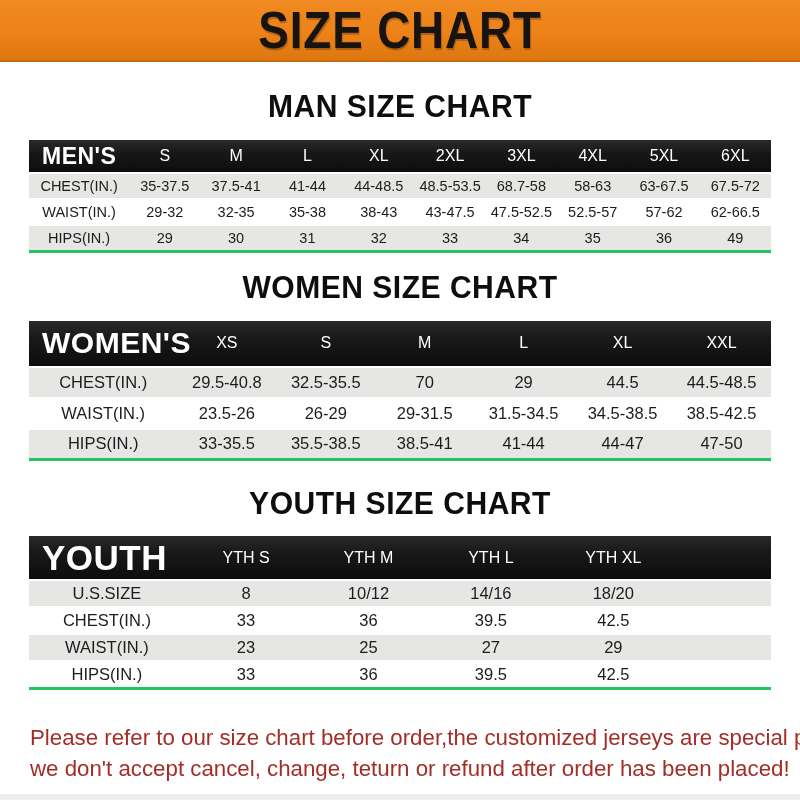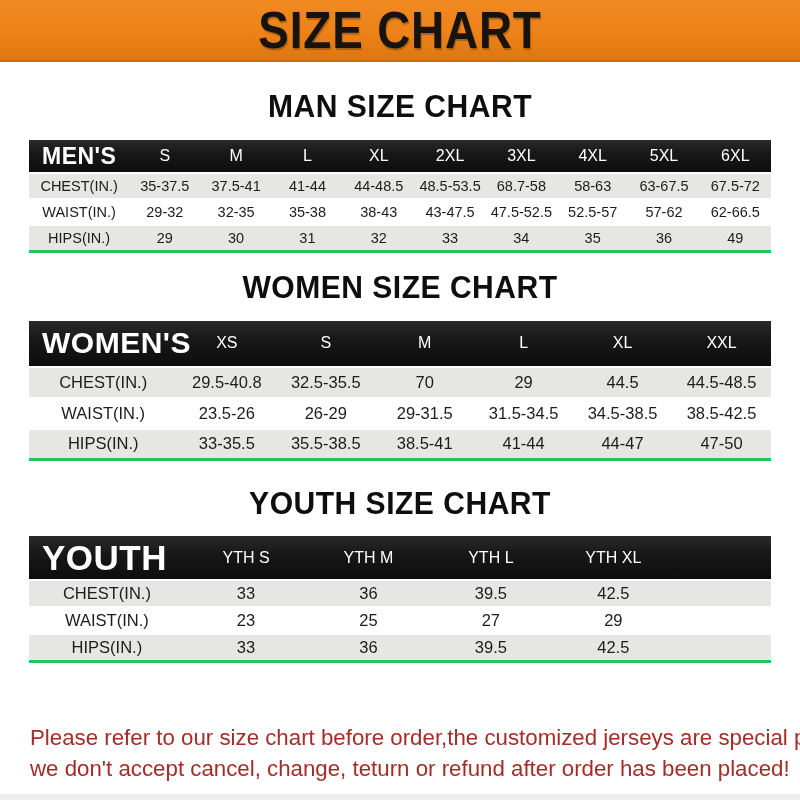--- a/index.html
+++ b/index.html
@@ -207,20 +207,28 @@
               <th class="rowlabel">YOUTH</th>
               <th>YTH S</th>
               <th>YTH M</th>
               <th>YTH L</th>
               <th>YTH XL</th>
               <th class="spacer"></th>
             </tr>
           </thead>
           <tbody>
             <tr>
+              <td class="rowlabel">U.S.SIZE</td>
+              <td>8</td>
+              <td>10/12</td>
+              <td>14/16</td>
+              <td>18/20</td>
+              <td class="spacer"></td>
+            </tr>
+            <tr>
               <td class="rowlabel">CHEST(IN.)</td>
               <td>33</td>
               <td>36</td>
               <td>39.5</td>
               <td>42.5</td>
               <td class="spacer"></td>
             </tr>
             <tr>
               <td class="rowlabel">WAIST(IN.)</td>
               <td>23</td>

